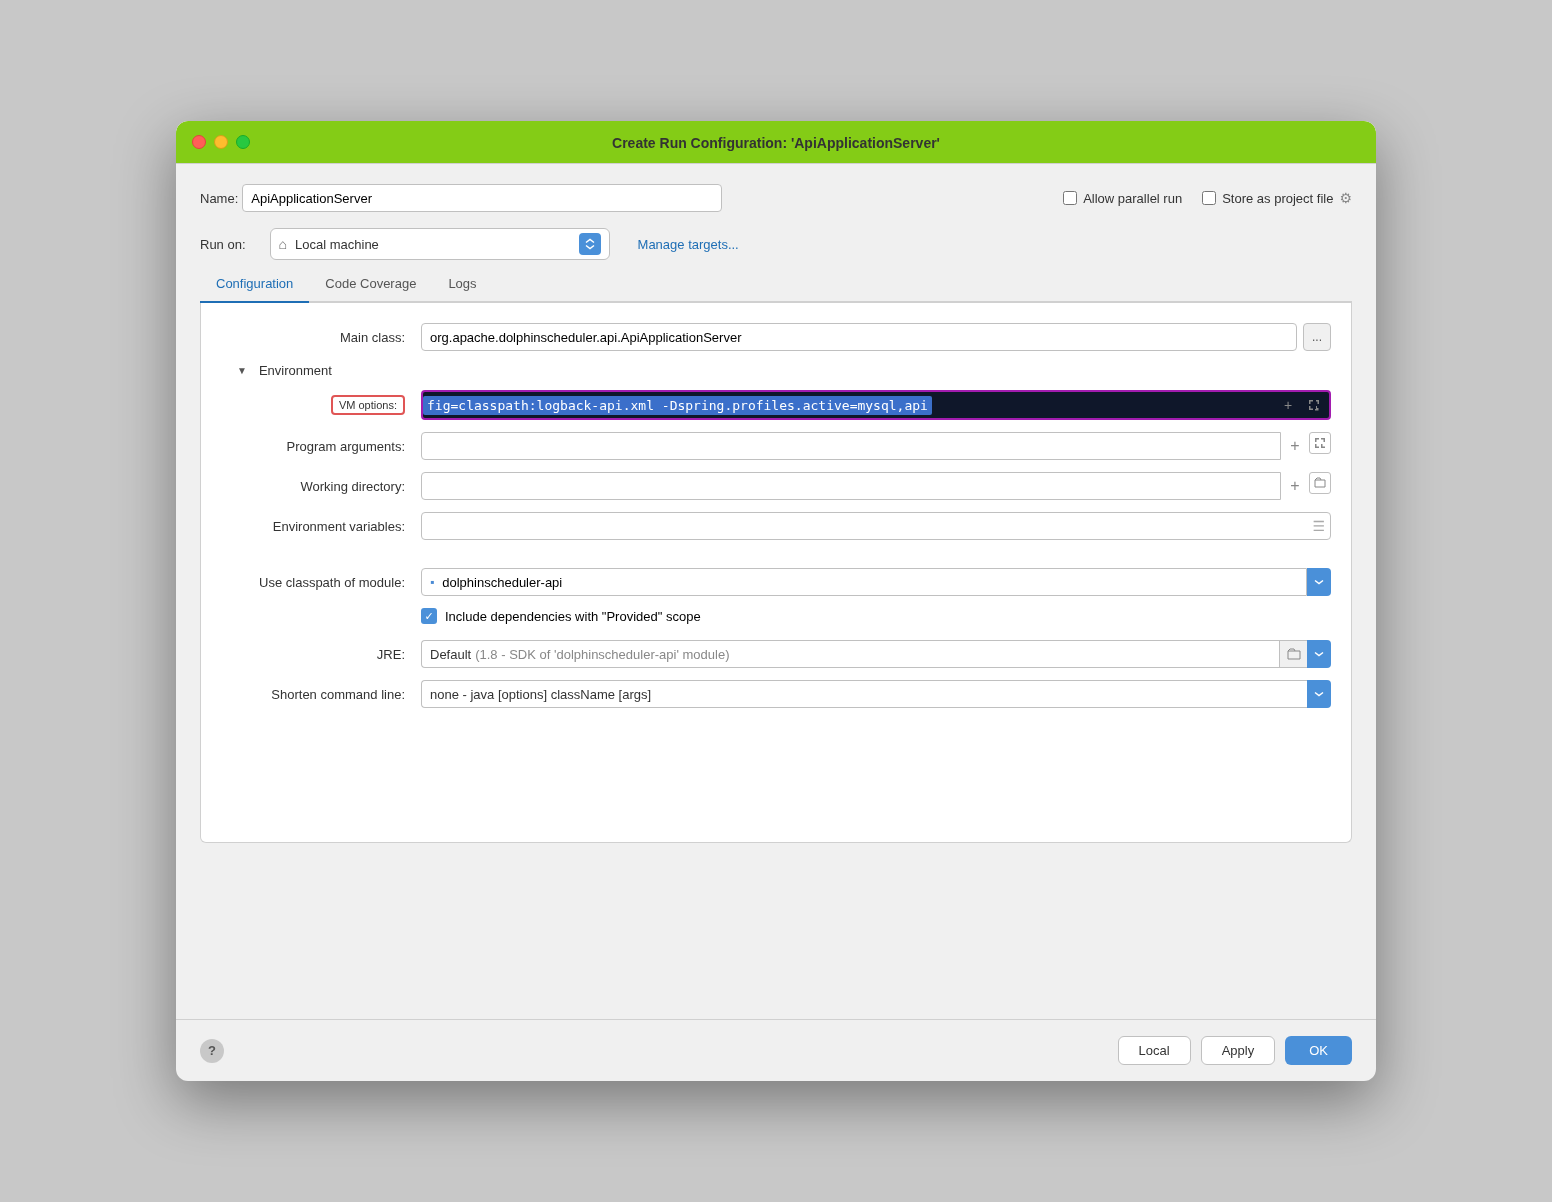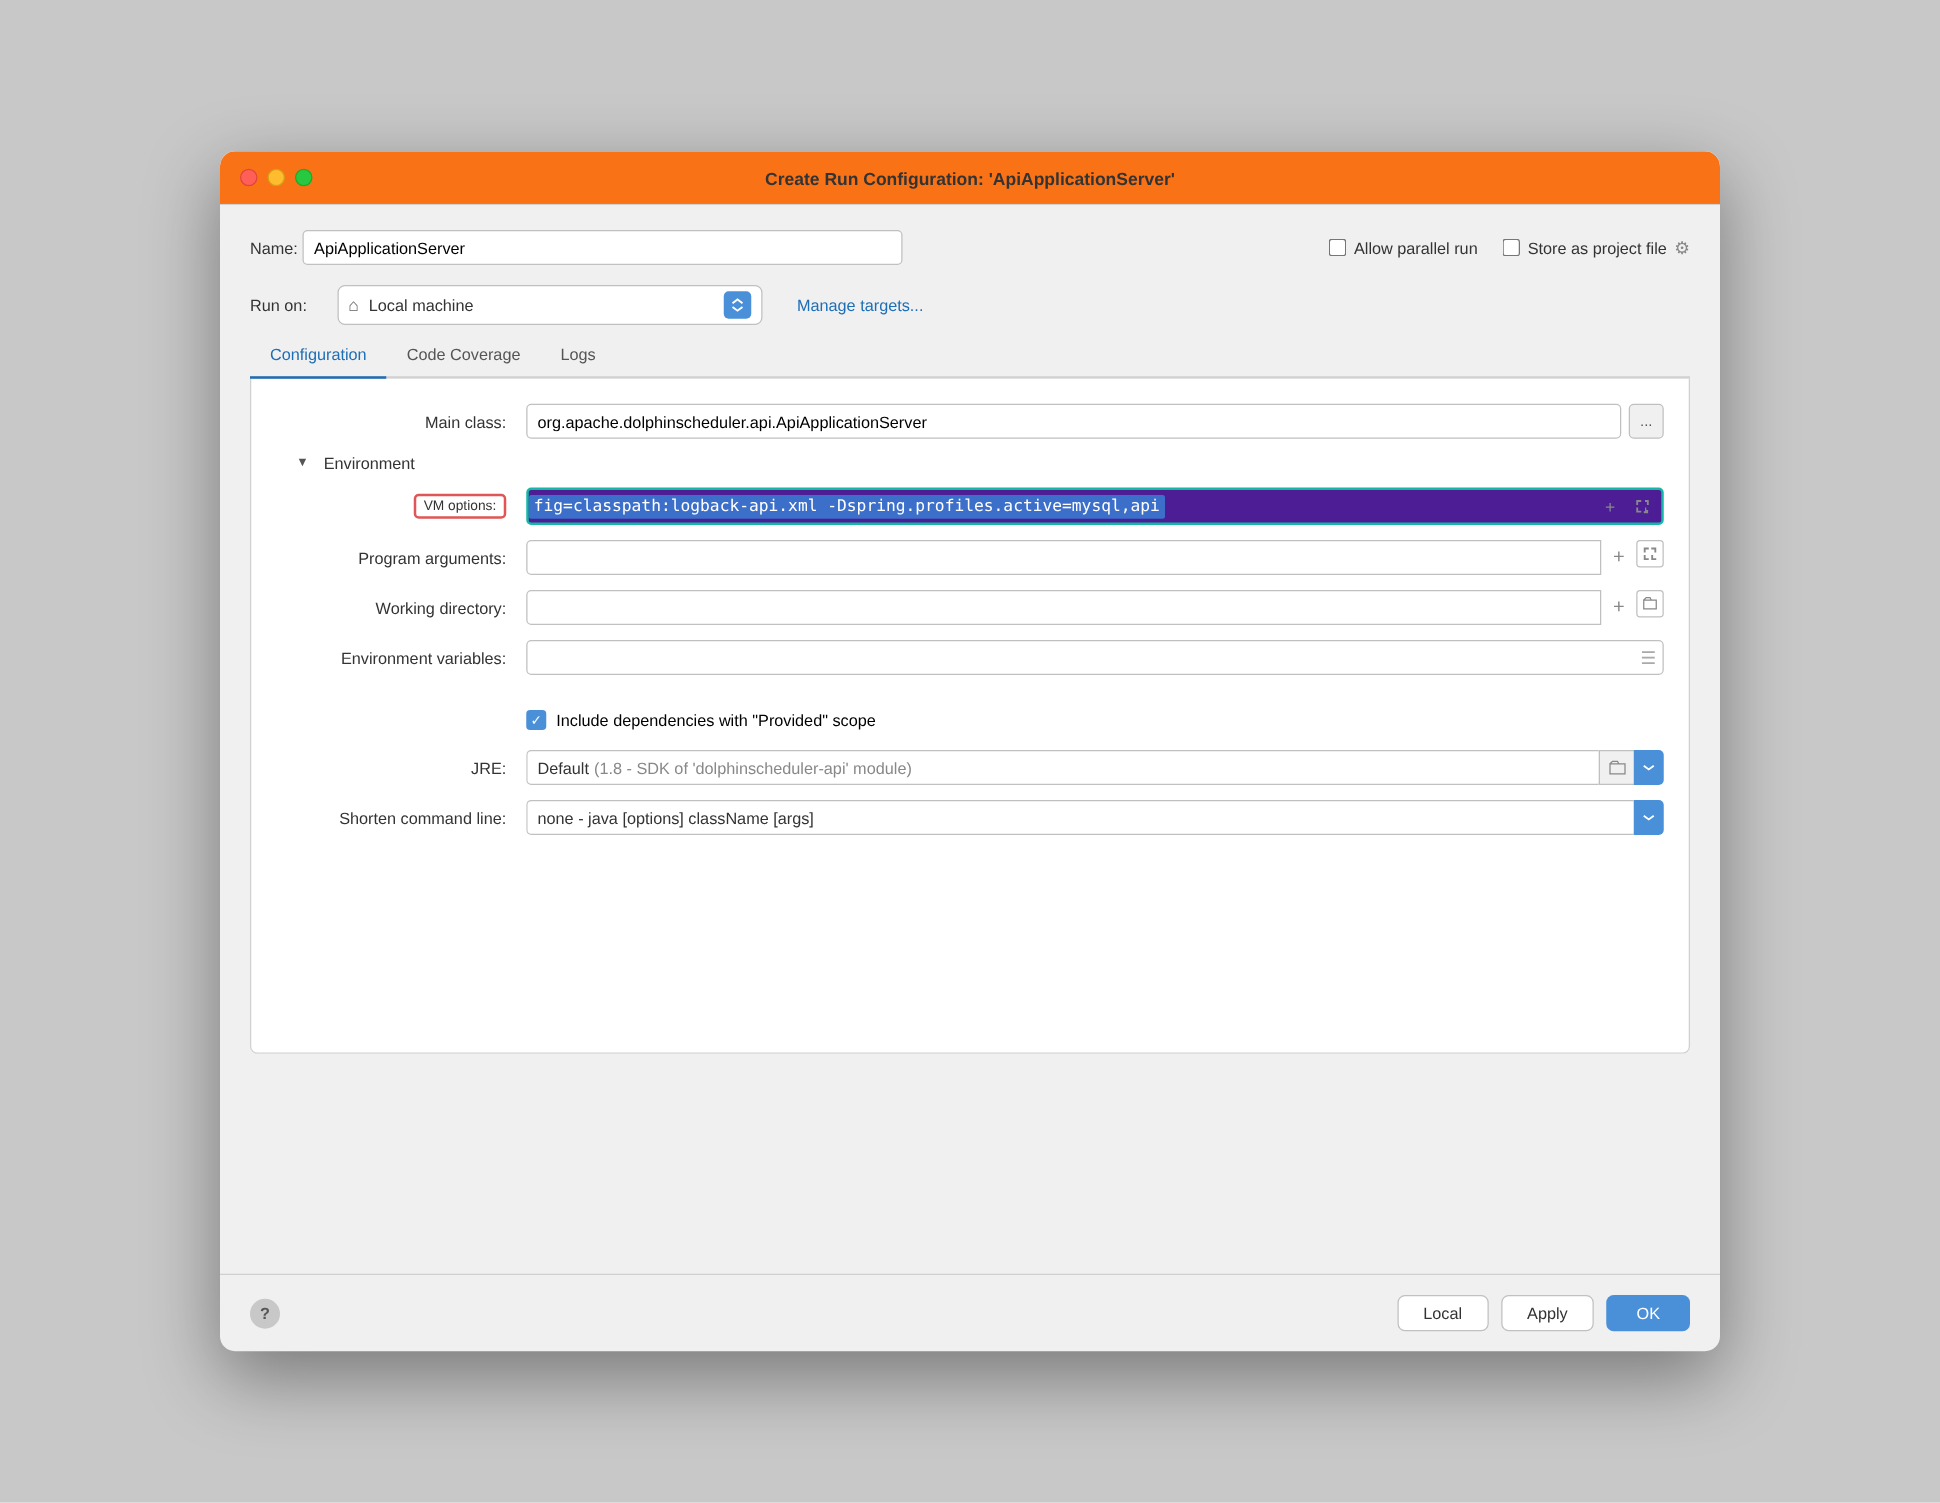--- a/index.html
+++ b/index.html
@@ -17,21 +17,21 @@
       border-radius: 12px;
       box-shadow: 0 20px 60px rgba(0,0,0,0.4);
       width: 1200px;
       min-height: 960px;
       display: flex;
       flex-direction: column;
       overflow: hidden;
       position: relative;
     }
     .titlebar {
-      background: #f97316;
+      background: #84cc16;
       border-radius: 12px 12px 0 0;
       padding: 14px 16px 12px;
       display: flex;
       align-items: center;
       justify-content: center;
       border-bottom: 1px solid #d0d0d0;
       position: relative;
     }
     .traffic-lights {
       position: absolute;
@@ -231,23 +231,23 @@
       color: #333;
     }
     .vm-options-row {
       display: flex;
       align-items: center;
       margin-bottom: 12px;
     }
     .vm-input-wrapper {
       flex: 1;
       position: relative;
-      border: 2px solid #14b8a6;
+      border: 2px solid #a21caf;
       border-radius: 4px;
-      background: #4c1d95;
+      background: #0f172a;
     }
     .vm-icons {
       position: absolute;
       right: 4px;
       top: 50%;
       transform: translateY(-50%);
       display: flex;
       gap: 4px;
       align-items: center;
     }
@@ -631,20 +631,34 @@
       <div class="env-vars-row field-row">
         <span class="field-label">Environment variables:</span>
         <div class="env-input-wrapper">
           <input class="env-input" style="width: 100%;" type="text">
           <span class="env-list-icon">☰</span>
         </div>
       </div>
 
       <div style="height:8px;"></div>
 
+      <div class="classpath-row field-row">
+        <span class="field-label">Use classpath of module:</span>
+        <div class="input-with-btn" style="display:flex;">
+          <div class="classpath-select" style="flex:1; border-radius: 4px 0 0 4px;">
+            <span class="classpath-module-icon">▪</span>
+            <span>dolphinscheduler-api</span>
+          </div>
+          <button class="select-arrow-btn">
+            <svg width="12" height="12" viewBox="0 0 12 12" fill="white">
+              <path d="M2 4.5l4 3 4-3" stroke="white" stroke-width="1.5" fill="none"></path>
+            </svg>
+          </button>
+        </div>
+      </div>
 
       <div class="include-deps-row">
         <div class="blue-checkbox">✓</div>
         <span>Include dependencies with "Provided" scope</span>
       </div>
 
       <div class="jre-row field-row">
         <span class="field-label">JRE:</span>
         <div class="jre-select-wrapper">
           <div class="jre-input" style="display:flex; align-items:center; border-right:none;">

